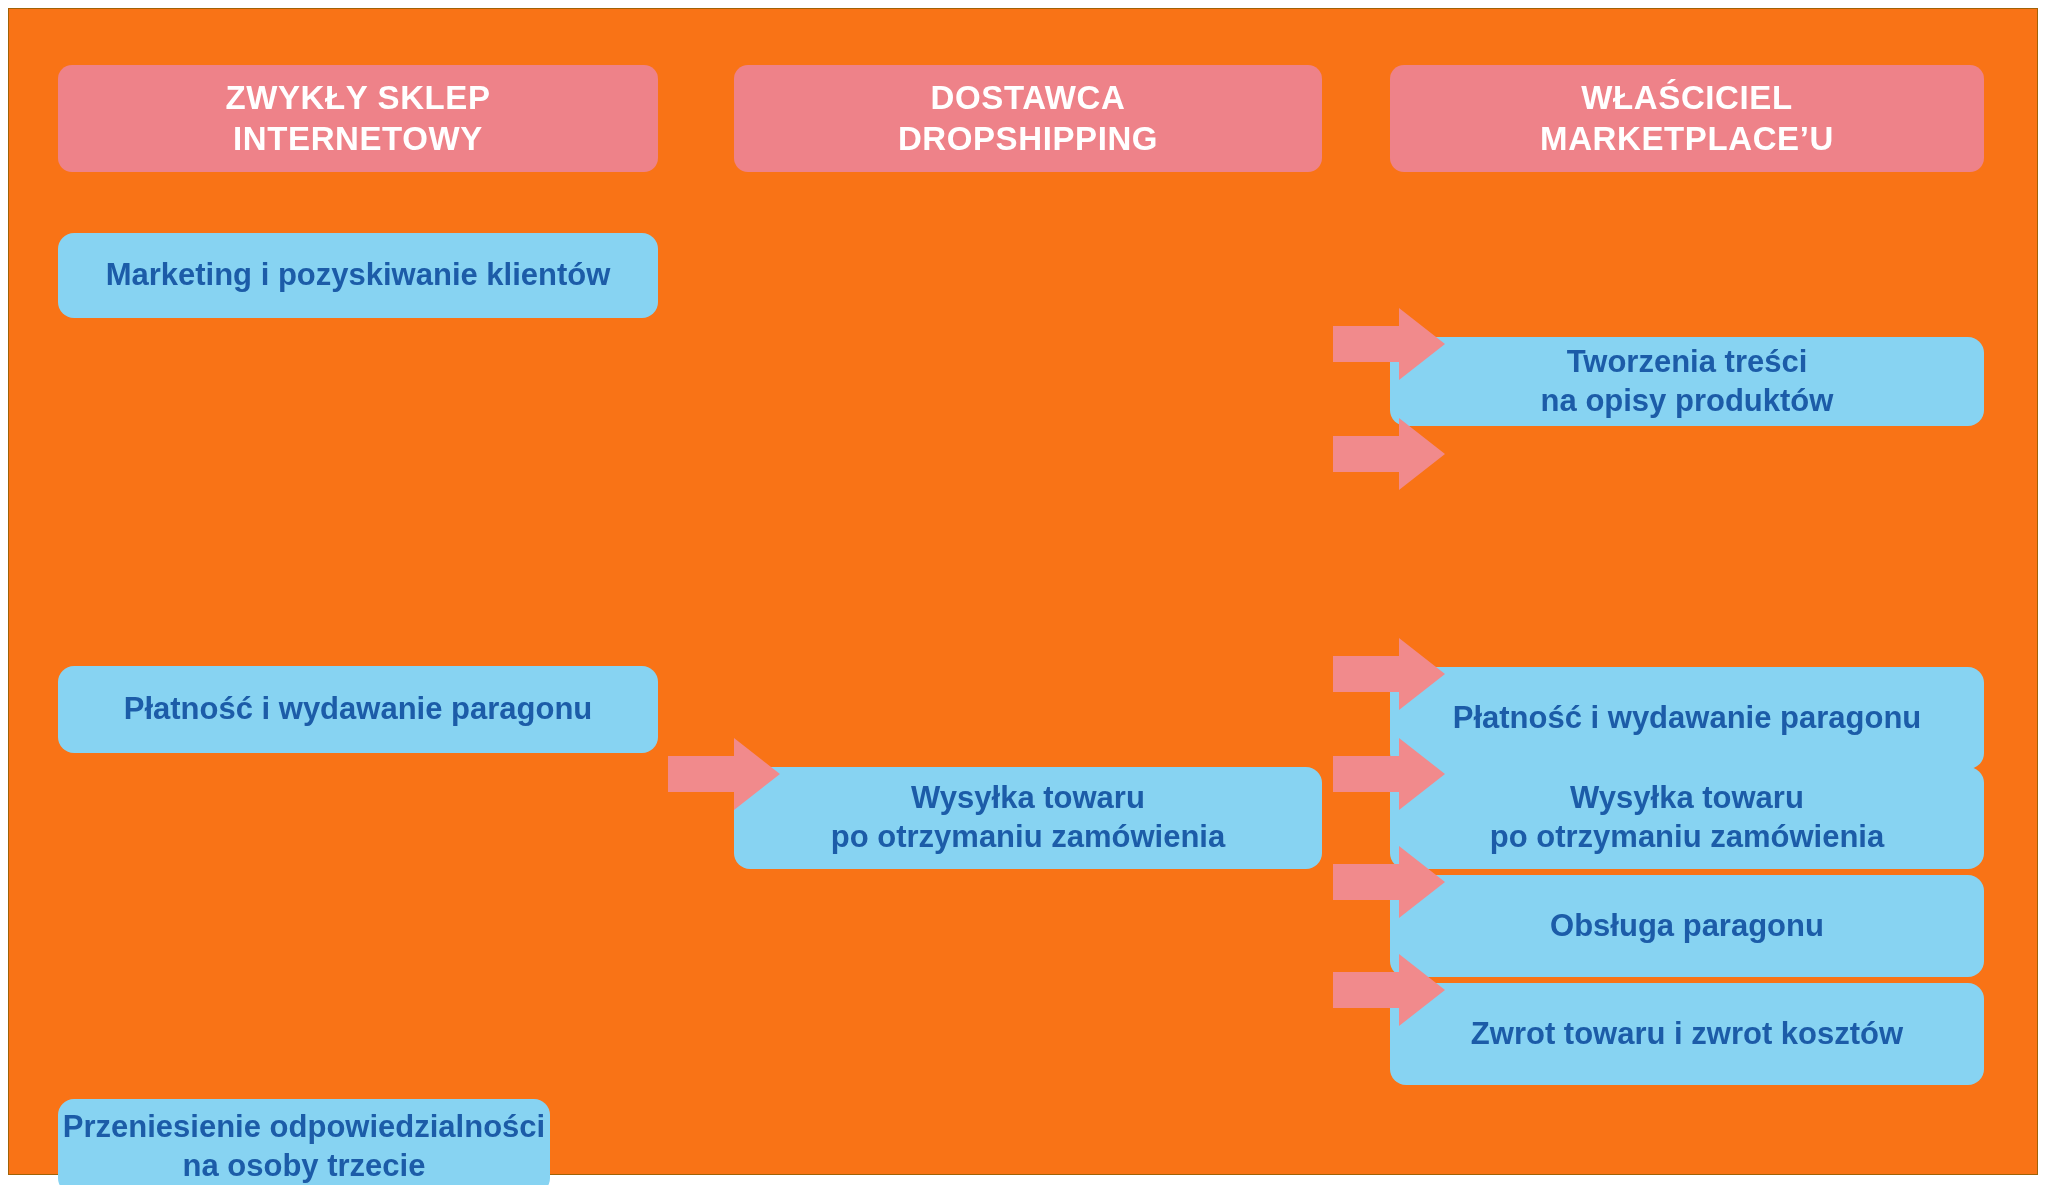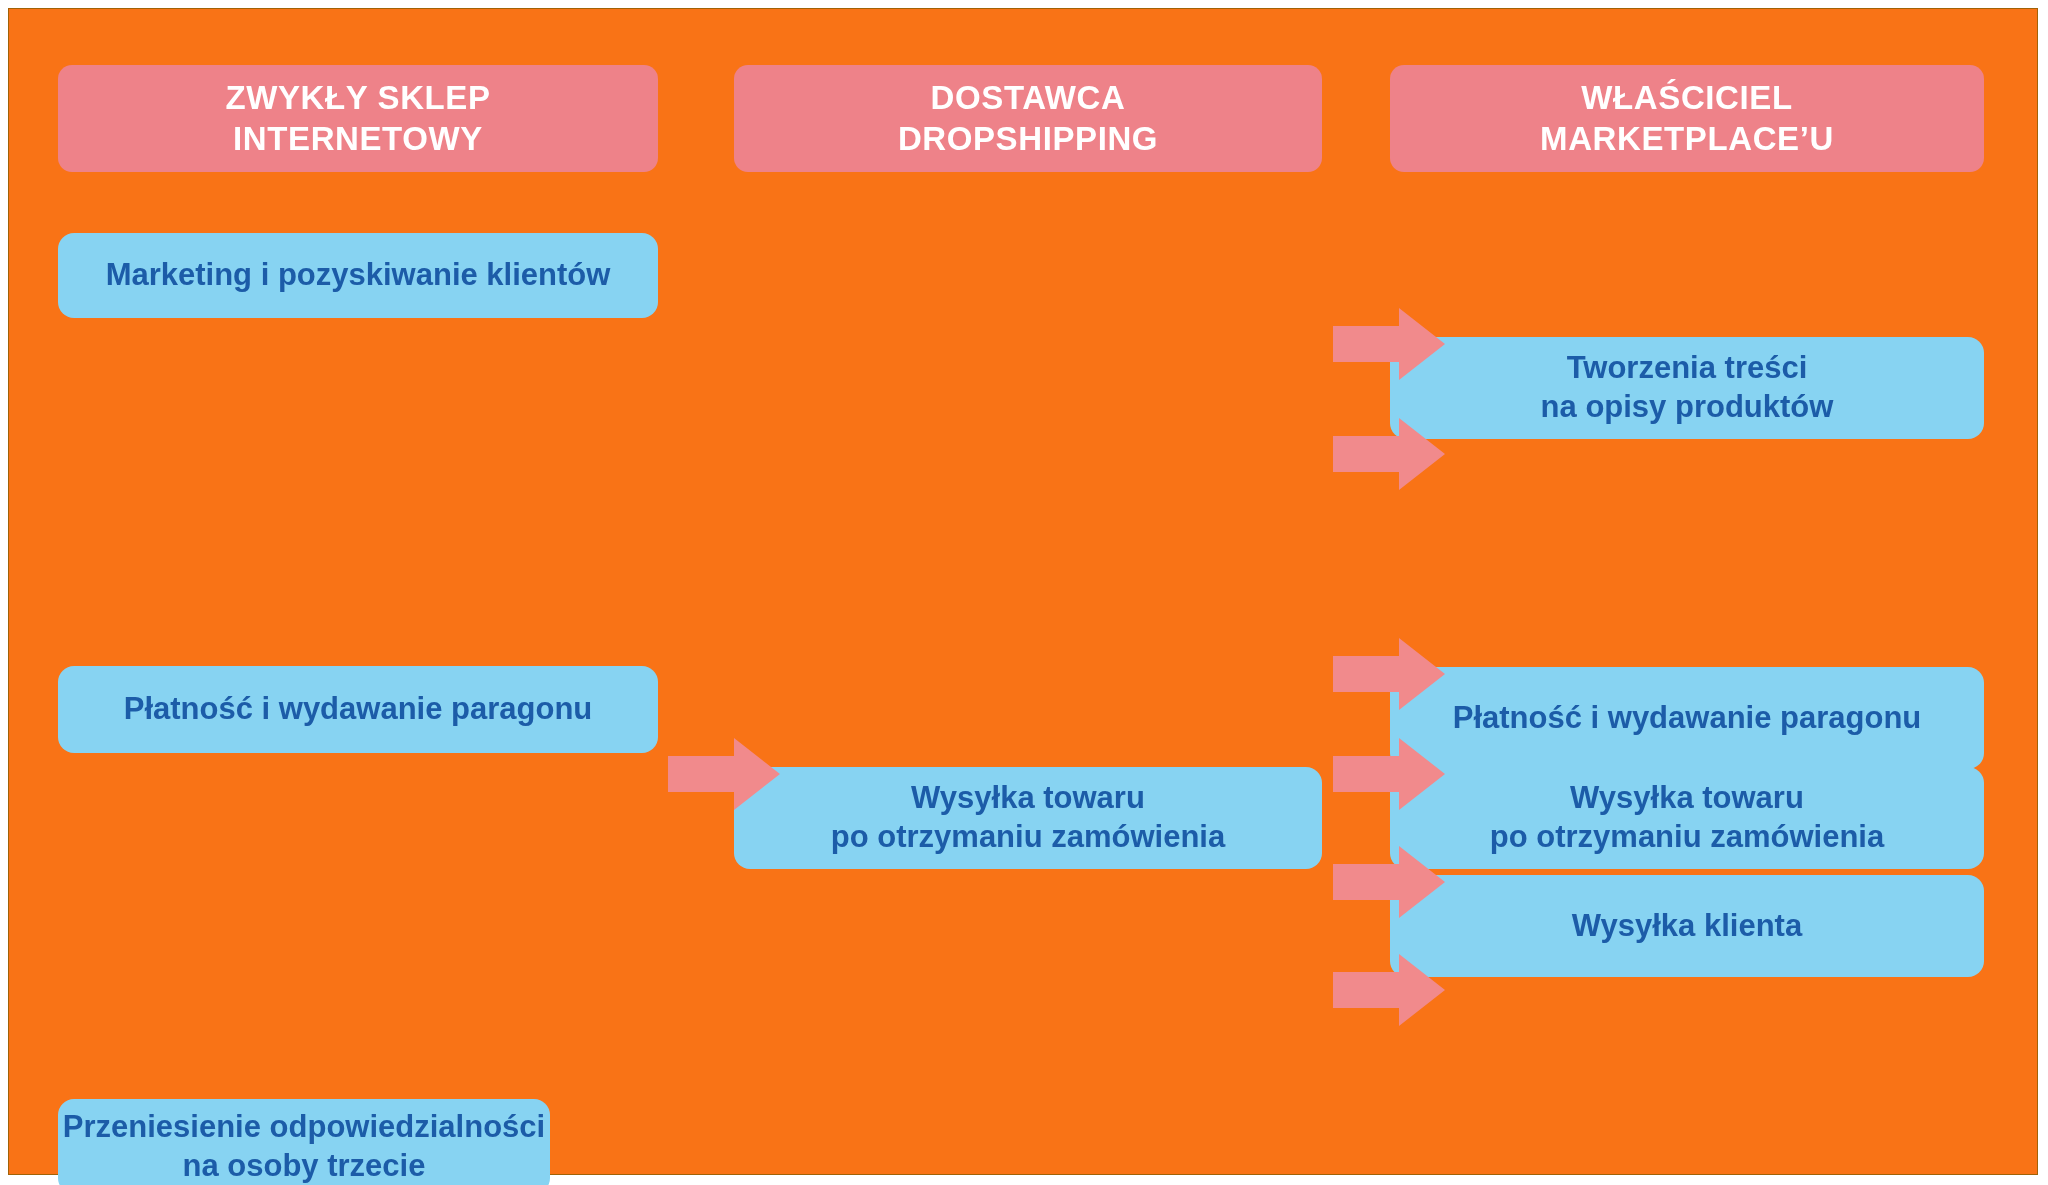--- a/index.html
+++ b/index.html
@@ -93,21 +93,21 @@
     </div>
 
     <div class="node" style="left:725px;top:714px;width:588px;height:102px;">Wysyłka towaru
 po otrzymaniu zamówienia</div>
 
     <div class="arrow" style="left:1324px;top:299px;width:112px;height:72px;">
       <svg width="112" height="72" viewBox="0 0 112 72">
         <path d="M0,18 L66,18 L66,0 L112,36 L66,72 L66,54 L0,54 Z" fill="#F18A8C"></path>
       </svg>
     </div>
-    <div class="node" style="left:1381px;top:284px;width:594px;height:102px;">Tworzenia treści
+    <div class="node" style="left:1381px;top:284px;width:594px;height:89px;">Tworzenia treści
 na opisy produktów</div>
 
     <div class="arrow" style="left:1324px;top:409px;width:112px;height:72px;">
       <svg width="112" height="72" viewBox="0 0 112 72">
         <path d="M0,18 L66,18 L66,0 L112,36 L66,72 L66,54 L0,54 Z" fill="#F18A8C"></path>
       </svg>
     </div>
 
     <div class="arrow" style="left:1324px;top:629px;width:112px;height:72px;">
       <svg width="112" height="72" viewBox="0 0 112 72">
@@ -122,22 +122,23 @@
       </svg>
     </div>
     <div class="node" style="left:1381px;top:714px;width:594px;height:102px;">Wysyłka towaru
 po otrzymaniu zamówienia</div>
 
     <div class="arrow" style="left:1324px;top:837px;width:112px;height:72px;">
       <svg width="112" height="72" viewBox="0 0 112 72">
         <path d="M0,18 L66,18 L66,0 L112,36 L66,72 L66,54 L0,54 Z" fill="#F18A8C"></path>
       </svg>
     </div>
-    <div class="node" style="left:1381px;top:822px;width:594px;height:102px;">Wysyłka klienta</div>
+    <div class="node" style="left:1381px;top:822px;width:594px;height:102px;">Obsługa paragonu</div>
 
     <div class="arrow" style="left:1324px;top:945px;width:112px;height:72px;">
       <svg width="112" height="72" viewBox="0 0 112 72">
         <path d="M0,18 L66,18 L66,0 L112,36 L66,72 L66,54 L0,54 Z" fill="#F18A8C"></path>
       </svg>
     </div>
+    <div class="node" style="left:1381px;top:930px;width:594px;height:102px;">Zwrot towaru i zwrot kosztów</div>
 
   </div>
 </div>
 
 </body></html>

